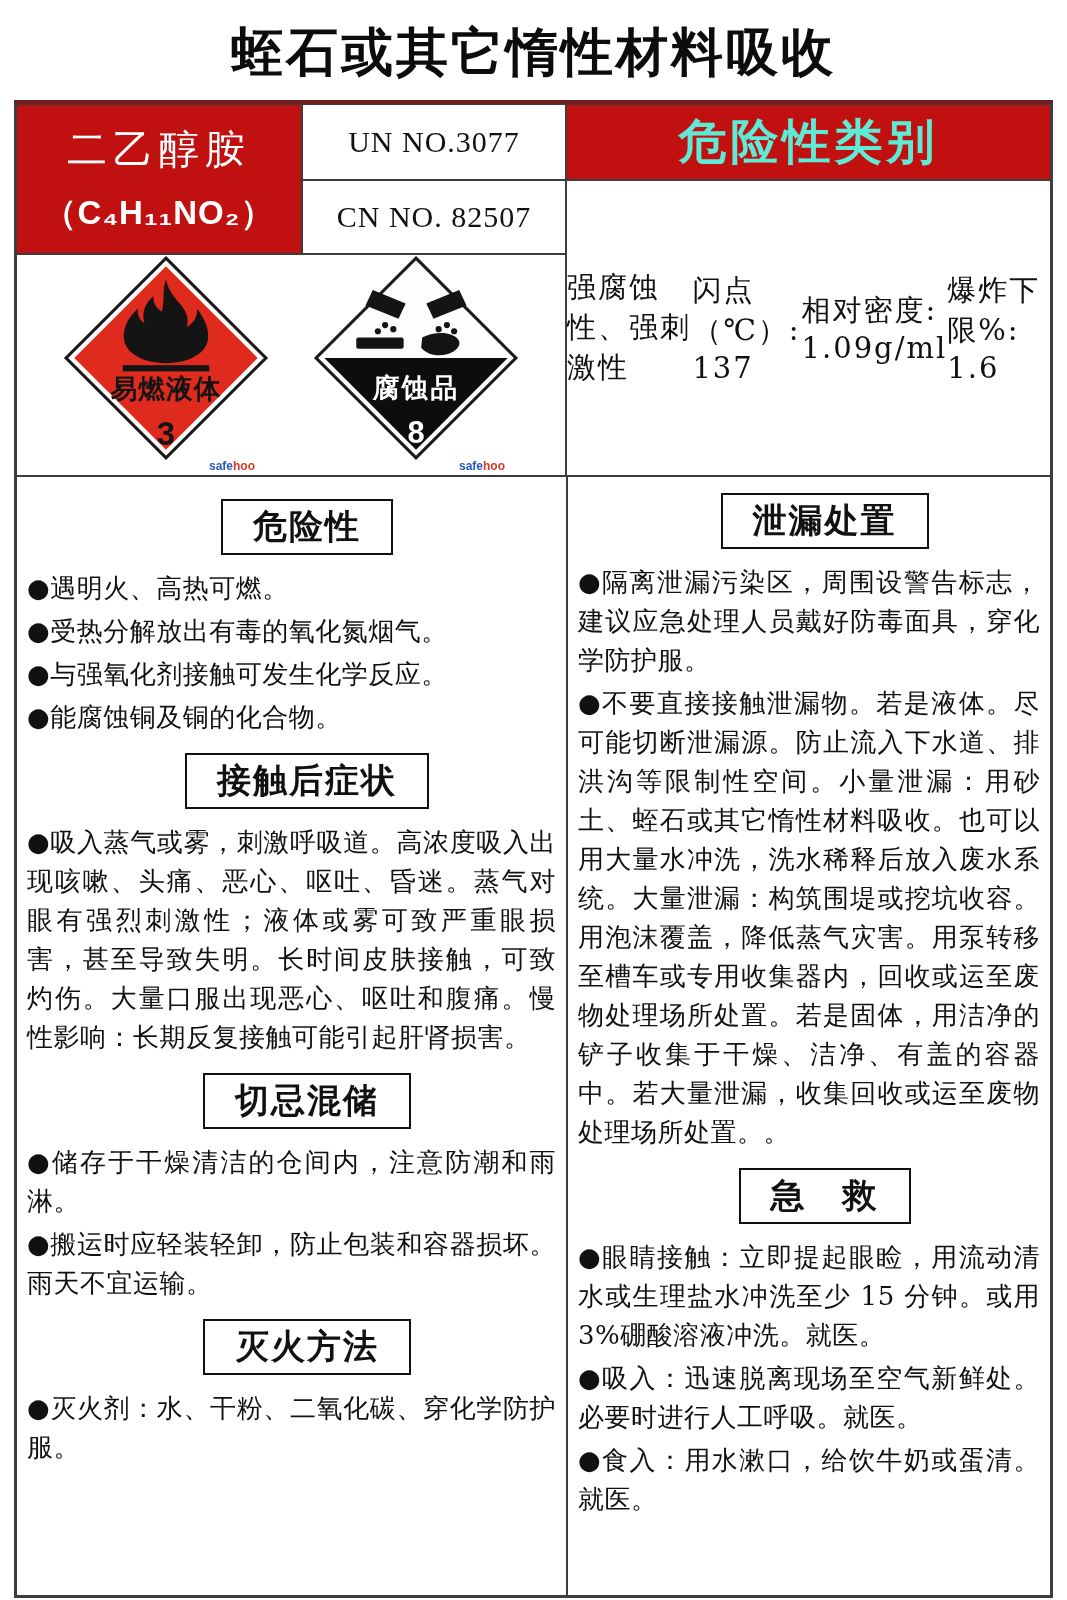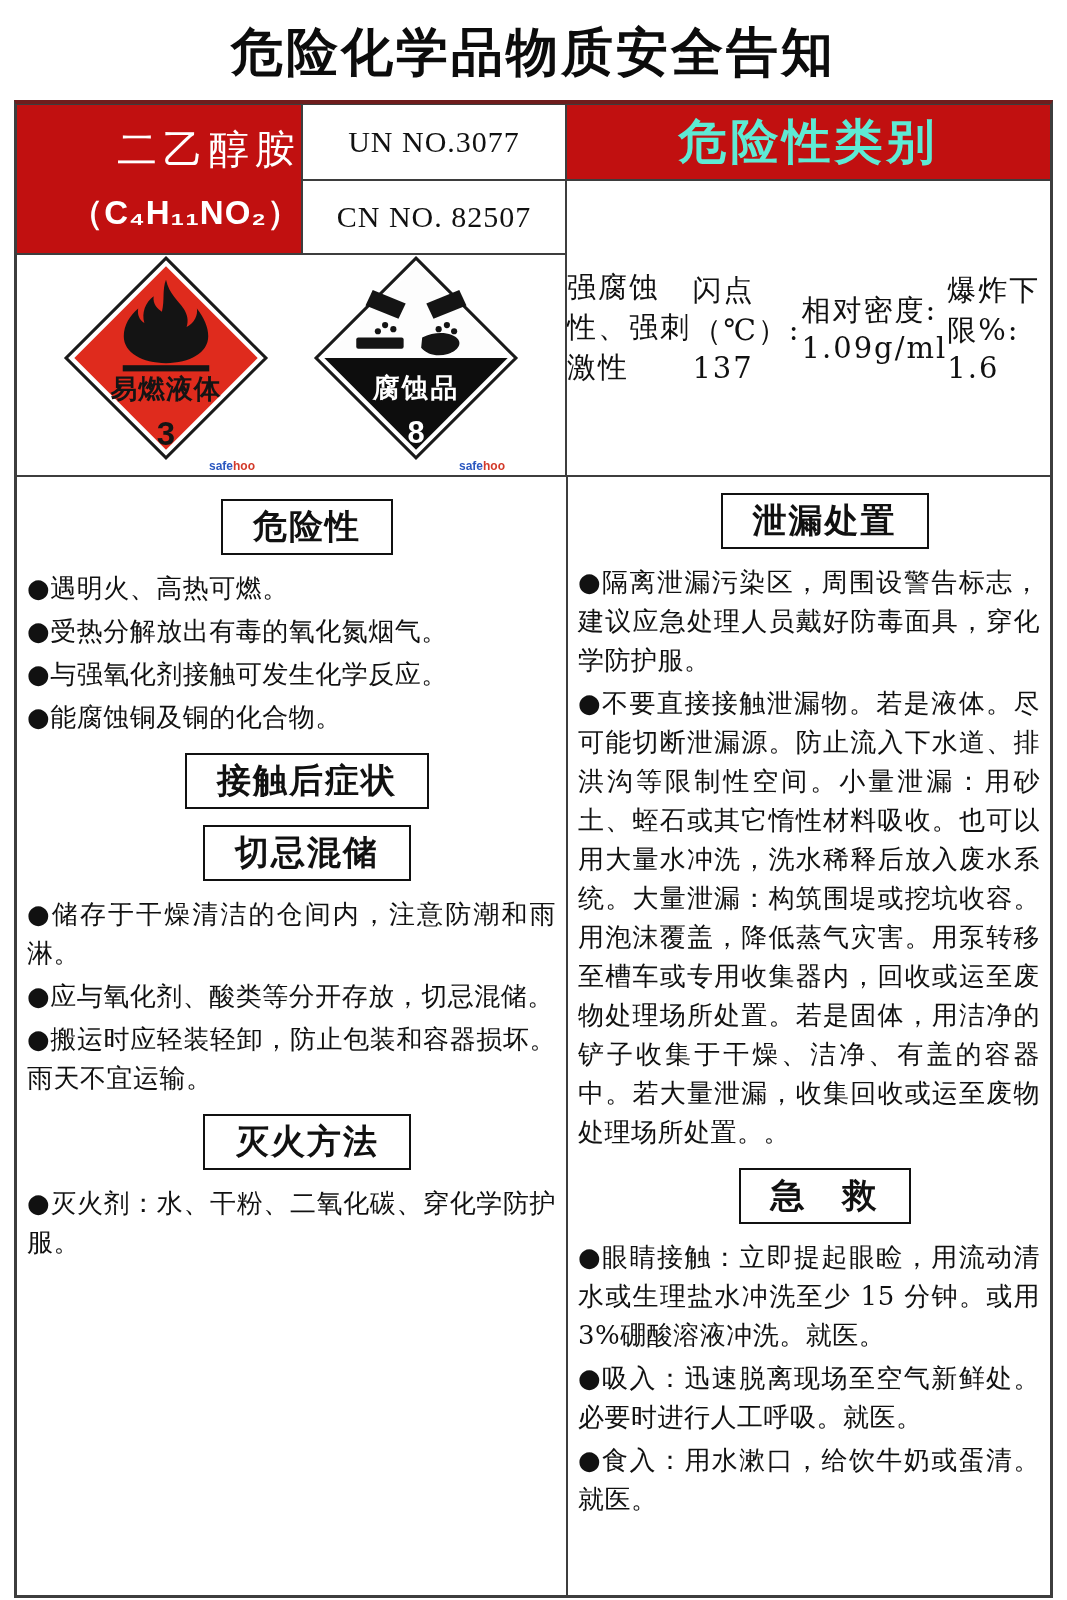--- a/index.html
+++ b/index.html
@@ -7,21 +7,21 @@
         font-family:"DejaVu Serif","Liberation Serif",serif;color:#111;}
   .main-title{position:absolute;top:18px;left:0;width:100%;text-align:center;
         font-family:"Liberation Sans","DejaVu Sans",sans-serif;font-weight:bold;
         font-size:52px;letter-spacing:3px;color:#0c0c0c;}
   .sheet{position:absolute;left:14px;top:100px;width:1039px;height:1498px;box-sizing:border-box;
         border:2px solid #3d3d3d;border-top:4px solid #6f1d1d;display:flex;flex-direction:column;}
   .cell{box-sizing:border-box;border:1px solid #3d3d3d;overflow:hidden;}
   
   .header-grid{display:grid;grid-template-columns:286px 264px 1fr;grid-template-rows:76px 74px 222px;flex:0 0 auto;}
   .name-cell{grid-column:1/2;grid-row:1/3;background:#c11010;color:#fff;display:flex;flex-direction:column;
-        justify-content:center;align-items:flex-end;gap:14px;}
+        justify-content:center;align-items:center;gap:14px;}
   .chem-name{font-size:40px;letter-spacing:6px;}
   .chem-formula{font-family:"Liberation Sans","DejaVu Sans",sans-serif;font-weight:bold;font-size:33px;letter-spacing:1px;}
   .un-cell,.cn-cell{display:flex;align-items:center;justify-content:center;
         font-family:"Liberation Serif","DejaVu Serif",serif;font-size:30px;letter-spacing:1px;background:#fff;}
   .un-cell{grid-column:2/3;grid-row:1/2;}
   .cn-cell{grid-column:2/3;grid-row:2/3;}
   .class-title-cell{grid-column:3/4;grid-row:1/2;background:#c11010;color:#5eead4;display:flex;align-items:center;
         justify-content:center;font-family:"Liberation Sans","DejaVu Sans",sans-serif;font-weight:bold;
         font-size:48px;letter-spacing:4px;}
   .props-cell{grid-column:3/4;grid-row:2/4;background:#fff;display:flex;flex-direction:row;
@@ -39,21 +39,21 @@
   .sec-head-row{text-align:center;margin:16px 0 14px 0;}
   .sec-head{display:inline-block;border:2px solid #111;padding:3px 30px;
         font-family:"Liberation Sans","DejaVu Sans",sans-serif;font-weight:bold;font-size:34px;letter-spacing:2px;margin-left:31px;}
   .text-col p{margin:4px 0;font-size:26px;line-height:1.5;letter-spacing:0.5px;text-align:justify;}
 </style>
 </head>
 <body>
 
 <div class="page">
 
-  <div class="main-title">危险化学品物质安全告知</div>
+  <div class="main-title">蛭石或其它惰性材料吸收</div>
 
   <div class="sheet">
 
     <div class="header-grid">
       <div class="cell name-cell">
         <div class="chem-name">二乙醇胺</div>
         <div class="chem-formula">（C₄H₁₁NO₂）</div>
       </div>
       <div class="cell un-cell">UN NO.3077</div>
       <div class="cell class-title-cell">危险性类别</div>
@@ -105,24 +105,24 @@
 
     <div class="body-grid">
       <div class="cell text-col">
         <div class="sec-head-row"><span class="sec-head">危险性</span></div>
         <p>●遇明火、高热可燃。</p>
         <p>●受热分解放出有毒的氧化氮烟气。</p>
         <p>●与强氧化剂接触可发生化学反应。</p>
         <p>●能腐蚀铜及铜的化合物。</p>
 
         <div class="sec-head-row"><span class="sec-head">接触后症状</span></div>
+        <p>●吸入蒸气或雾，刺激呼吸道。高浓度吸入出现咳嗽、头痛、恶心、呕吐、昏迷。蒸气对眼有强烈刺激性；液体或雾可致严重眼损害，甚至导致失明。长时间皮肤接触，可致灼伤。大量口服出现恶心、呕吐和腹痛。慢性影响：长期反复接触可能引起肝肾损害。</p>
 
         <div class="sec-head-row"><span class="sec-head">切忌混储</span></div>
         <p>●储存于干燥清洁的仓间内，注意防潮和雨淋。</p>
-        <p>●应与氧化剂、酸类等分开存放，切忌混储。</p>
         <p>●搬运时应轻装轻卸，防止包装和容器损坏。雨天不宜运输。</p>
 
         <div class="sec-head-row"><span class="sec-head">灭火方法</span></div>
         <p>●灭火剂：水、干粉、二氧化碳、穿化学防护服。</p>
       </div>
 
       <div class="cell text-col">
         <div class="sec-head-row" style="margin-top:10px;"><span class="sec-head">泄漏处置</span></div>
         <p>●隔离泄漏污染区，周围设警告标志，建议应急处理人员戴好防毒面具，穿化学防护服。</p>
         <p>●不要直接接触泄漏物。若是液体。尽可能切断泄漏源。防止流入下水道、排洪沟等限制性空间。小量泄漏：用砂土、蛭石或其它惰性材料吸收。也可以用大量水冲洗，洗水稀释后放入废水系统。大量泄漏：构筑围堤或挖坑收容。用泡沫覆盖，降低蒸气灾害。用泵转移至槽车或专用收集器内，回收或运至废物处理场所处置。若是固体，用洁净的铲子收集于干燥、洁净、有盖的容器中。若大量泄漏，收集回收或运至废物处理场所处置。。</p>

